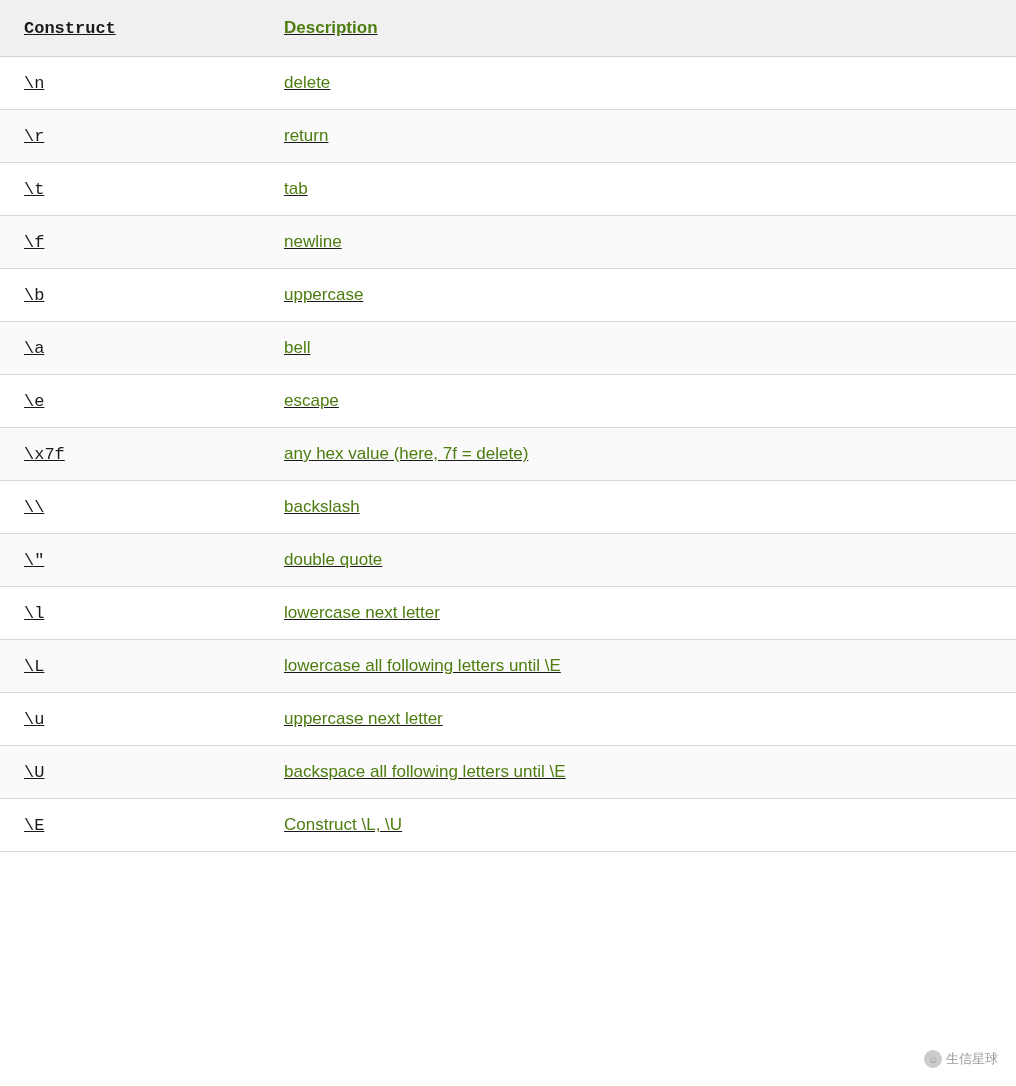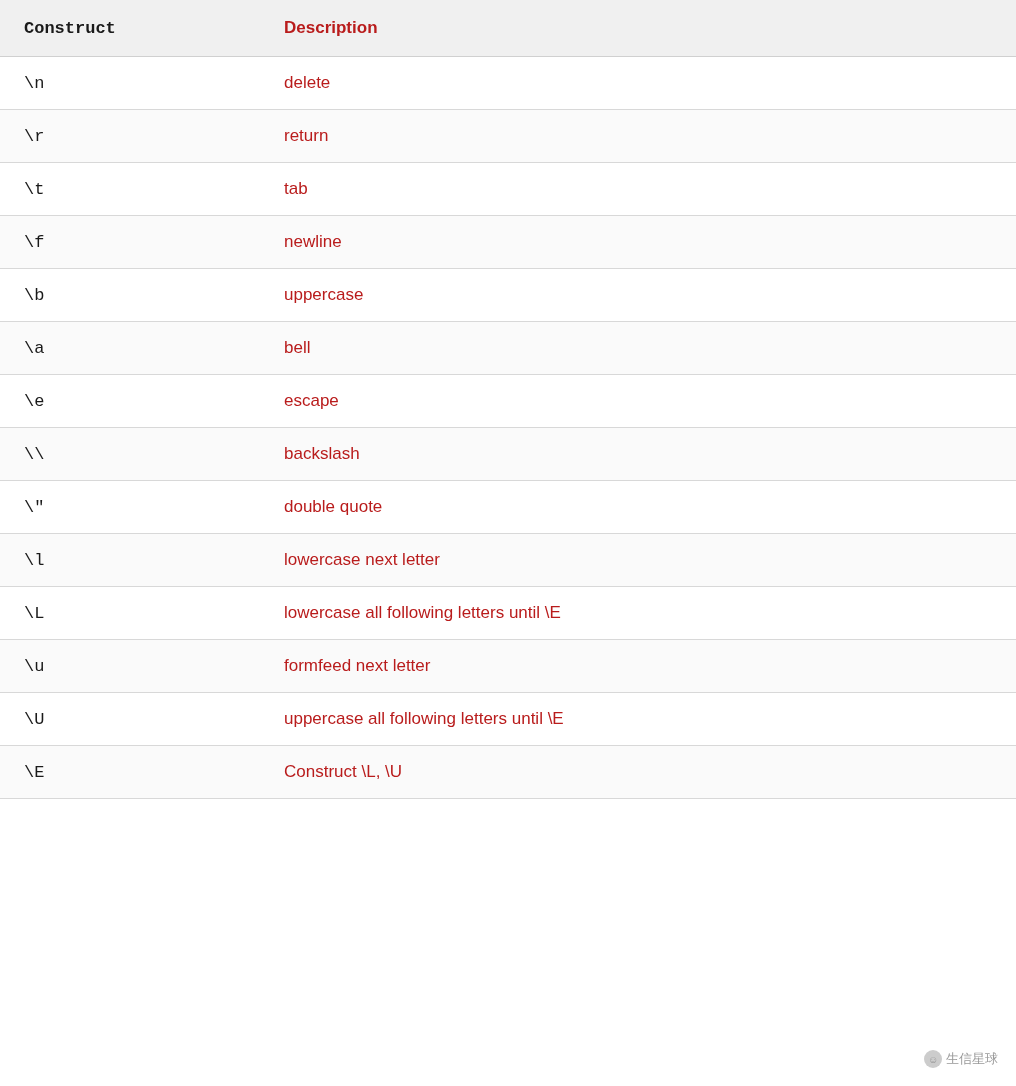--- a/index.html
+++ b/index.html
@@ -12,20 +12,21 @@
       font-family: -apple-system, BlinkMacSystemFont, 'Segoe UI', Helvetica, Arial, sans-serif;
       font-size: 17px;
       background: #ffffff;
       color: #1a1a1a;
     }
 
     .table-container {
       width: 1016px;
       min-height: 1086px;
       background: #ffffff;
+      text-decoration: underline;
     }
 
     table {
       width: 100%;
       border-collapse: collapse;
     }
 
     thead tr {
       background-color: #f0f0f0;
     }
@@ -60,21 +61,21 @@
 
     .col-construct {
       width: 260px;
       font-family: 'Courier New', Courier, monospace;
       font-size: 17px;
       color: #1a1a1a;
     }
 
     .col-description {
       font-size: 17px;
-      color: #b91c1c;
+      color: #4d7c0f;
     }
 
     .watermark {
       position: fixed;
       bottom: 18px;
       right: 18px;
       font-size: 13px;
       color: #999;
       display: flex;
       align-items: center;
@@ -126,42 +127,46 @@
         </tr>
         <tr>
           <td class="col-construct">\a</td>
           <td class="col-description">bell</td>
         </tr>
         <tr>
           <td class="col-construct">\e</td>
           <td class="col-description">escape</td>
         </tr>
         <tr>
+          <td class="col-construct">\x7f</td>
+          <td class="col-description">any hex value (here, 7f = delete)</td>
+        </tr>
+        <tr>
           <td class="col-construct">\\</td>
           <td class="col-description">backslash</td>
         </tr>
         <tr>
           <td class="col-construct">\"</td>
           <td class="col-description">double quote</td>
         </tr>
         <tr>
           <td class="col-construct">\l</td>
           <td class="col-description">lowercase next letter</td>
         </tr>
         <tr>
           <td class="col-construct">\L</td>
           <td class="col-description">lowercase all following letters until \E</td>
         </tr>
         <tr>
           <td class="col-construct">\u</td>
-          <td class="col-description">formfeed next letter</td>
+          <td class="col-description">uppercase next letter</td>
         </tr>
         <tr>
           <td class="col-construct">\U</td>
-          <td class="col-description">uppercase all following letters until \E</td>
+          <td class="col-description">backspace all following letters until \E</td>
         </tr>
         <tr>
           <td class="col-construct">\E</td>
           <td class="col-description">Construct \L, \U</td>
         </tr>
       </tbody>
   </table>
 </div>
 
 <div class="watermark">

